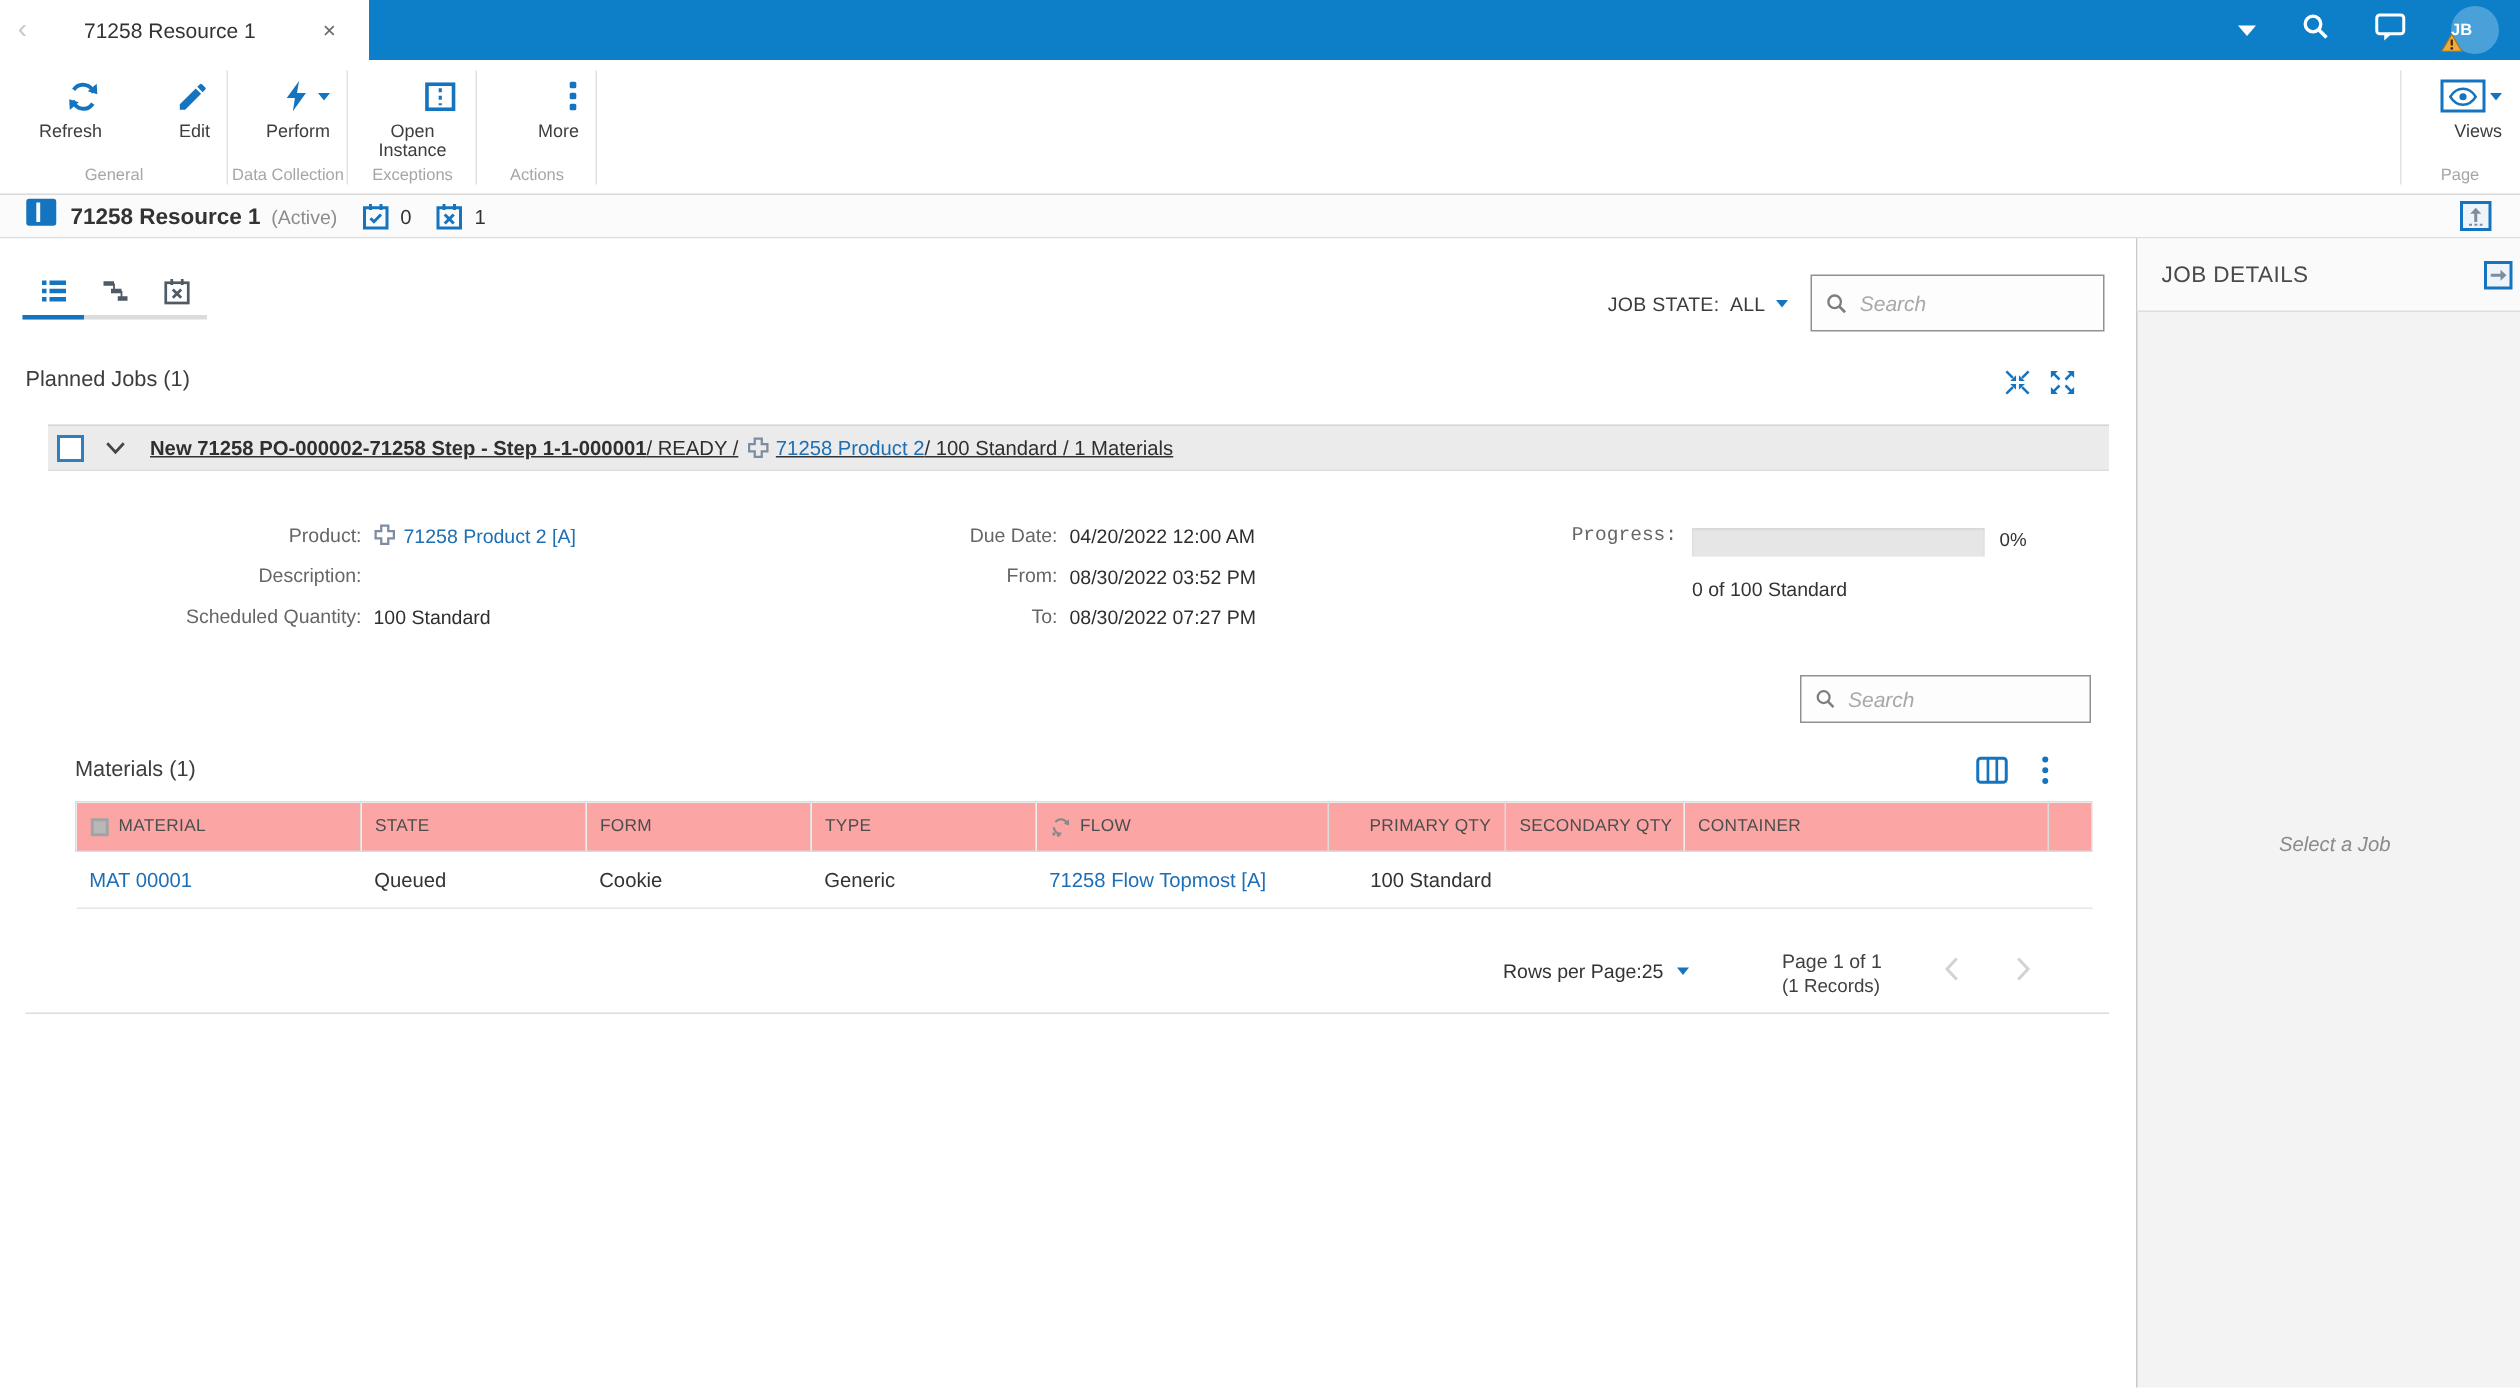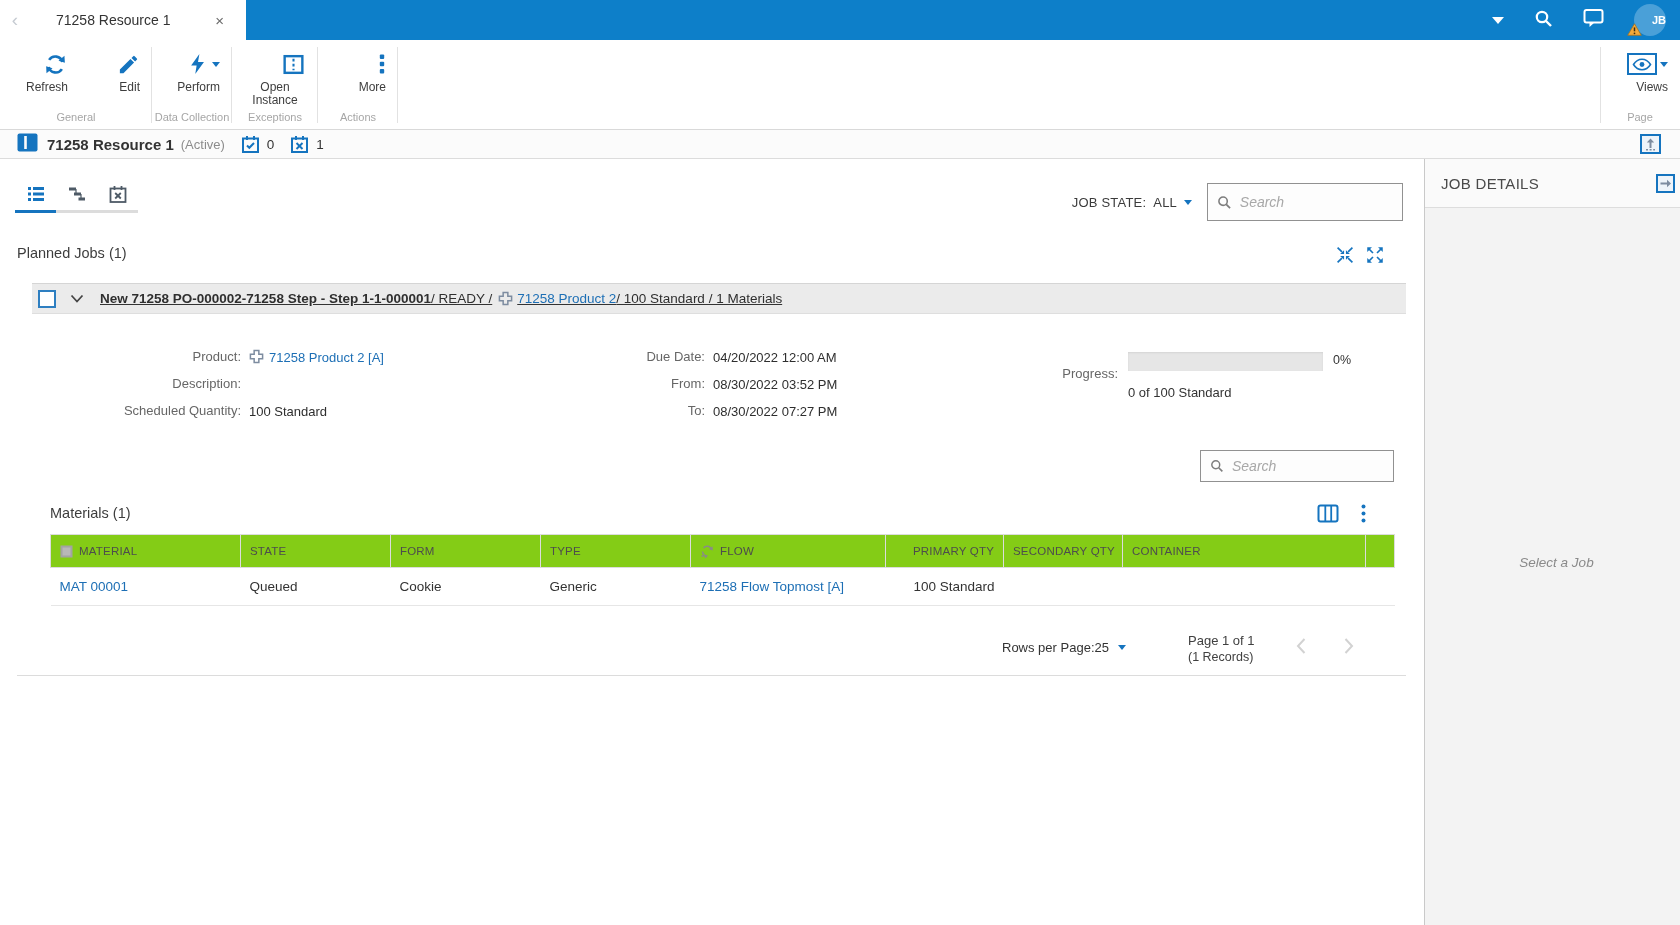--- a/index.html
+++ b/index.html
@@ -8,21 +8,21 @@
 
   
   .topbar { position:absolute; left:0; top:0; width:1680px; height:40px; background:#0d7fc9; }
   .tabzone { position:absolute; left:0; top:0; width:246px; height:40px; background:#fff; display:flex; align-items:center; }
   .backchev { width:30px; text-align:center; color:#c6cbd2; font-size:19px; cursor:pointer; }
   .tabtitle { font-size:14px; color:#333; margin-left:26px; }
   .tabclose { margin-left:auto; margin-right:22px; color:#6b6b6b; font-size:15px; cursor:pointer; }
   .topbar-right { position:absolute; right:0; top:0; height:40px; display:flex; align-items:center; gap:30px; padding-right:14px; }
   .t-caret { width:0; height:0; border-left:6px solid transparent; border-right:6px solid transparent; border-top:7px solid #fff; }
   .avatar { position:relative; width:32px; height:32px; border-radius:50%; background:#4aa0d8; color:#fff;
-            font-size:11px; font-weight:bold; display:flex; align-items:center; justify-content:flex-end; }
+            font-size:11px; font-weight:bold; display:flex; align-items:center; justify-content:flex-start; }
   .warnbadge { position:absolute; left:-7px; bottom:-2px; }
 
   
   .ribbon { position:absolute; left:0; top:40px; width:1680px; height:89px; background:#fff; display:flex; }
   .rgroup { position:relative; display:flex; flex-direction:column; align-items:center; padding:10px 12px 0 12px; }
   .rgroup::after { content:""; position:absolute; right:0; top:7px; bottom:6px; width:1px; background:#e2e2e2; }
   .rbtns { display:flex; gap:16px; }
   .rbtn { display:flex; flex-direction:column; align-items:flex-end; min-width:56px; cursor:pointer; }
   .ricon { height:28px; display:flex; align-items:center; justify-content:center; gap:3px; }
   .rlabel { font-size:12px; color:#3d3d3d; margin-top:3px; text-align:center; line-height:13px; max-width:62px; }
@@ -79,21 +79,21 @@
   .ppct { position:absolute; left:1333px; top:194px; font-size:12.5px; color:#333; }
   .psub { position:absolute; left:1128px; top:226px; font-size:13px; color:#333; }
 
   .search2 { position:absolute; right:30px; top:291px; width:194px; height:32px; }
   .search2 .searchbox { width:194px; height:32px; }
 
   .mat-icons { position:absolute; top:345px; right:58px; display:flex; gap:22px; align-items:center; }
   .mat-icons svg { cursor:pointer; }
 
   table.mat { position:absolute; left:50px; top:375px; width:1344px; border-collapse:collapse; table-layout:fixed; }
-  table.mat th { height:33px; background:#84cc16; border:1px solid #dcdcdc; border-left:0; font-size:11.5px;
+  table.mat th { height:33px; background:#fca5a5; border:1px solid #dcdcdc; border-left:0; font-size:11.5px;
     font-weight:normal; color:#4d4d4d; text-align:left; padding:0 9px; letter-spacing:.2px; white-space:nowrap; overflow:hidden; }
   table.mat th:first-child { border-left:1px solid #dcdcdc; }
   table.mat th.rt, table.mat td.rt { text-align:right; }
   table.mat td { height:38px; border-bottom:1px solid #e6e6e6; font-size:13.5px; color:#333; padding:0 9px; white-space:nowrap; overflow:hidden; }
   .hflex { display:flex; align-items:center; gap:6px; }
 
   .pagi-rpp { position:absolute; left:1002px; top:481px; font-size:13px; color:#333; display:flex; align-items:center; gap:9px; cursor:pointer; }
   .pagi-info { position:absolute; left:1188px; top:473px; font-size:13px; color:#404040; line-height:17px; }
   .pagi-info .sub { font-size:12.5px; }
   .pagi-prev { position:absolute; left:1295px; top:478px; cursor:default; }
@@ -394,21 +394,21 @@
   </div>
   <div class="drow" style="left:560px; top:217px;">
     <span class="dlabel" style="width:145px;">From:</span>
     <span class="dvalue">08/30/2022 03:52 PM</span>
   </div>
   <div class="drow" style="left:560px; top:244px;">
     <span class="dlabel" style="width:145px;">To:</span>
     <span class="dvalue">08/30/2022 07:27 PM</span>
   </div>
 
-  <div class="drow" style="left:1040px; top:207px;">
+  <div class="drow" style="left:1040px; top:190px;font-family:Liberation Mono, monospace;">
     <span class="dlabel" style="width:78px;">Progress:</span>
   </div>
   <div class="progressbar">
       <div class="fill"></div>
     </div>
   <div class="ppct">0%</div>
   <div class="psub">0 of 100 Standard</div>
 
   <div class="search2">
     <div class="searchbox">

